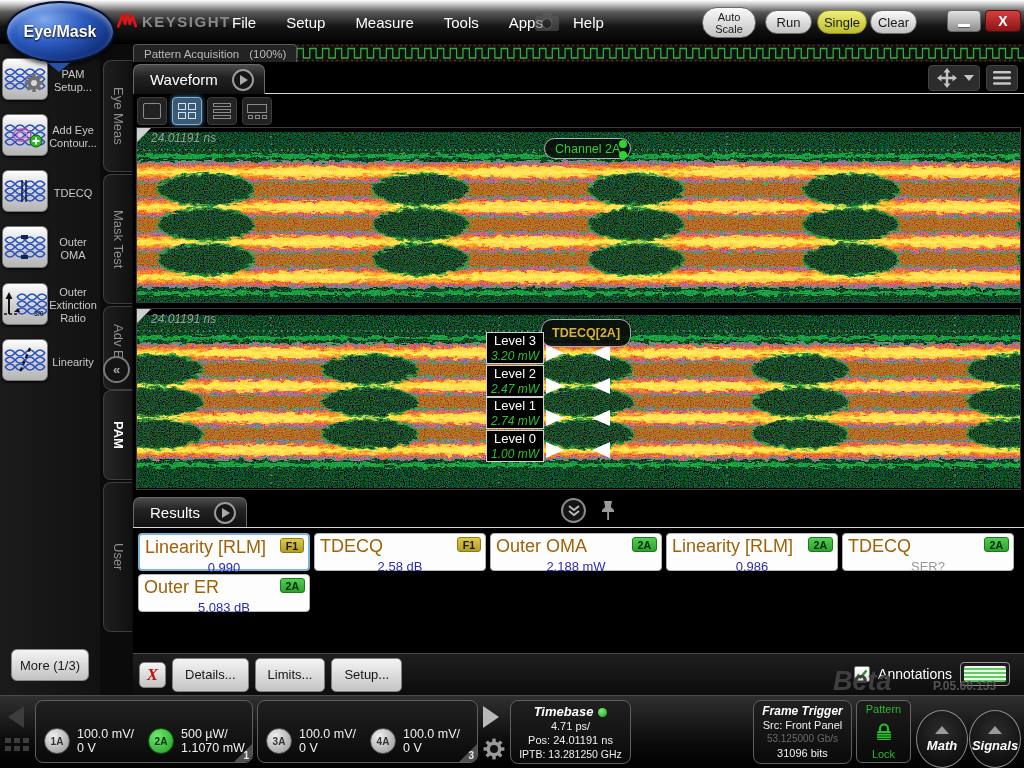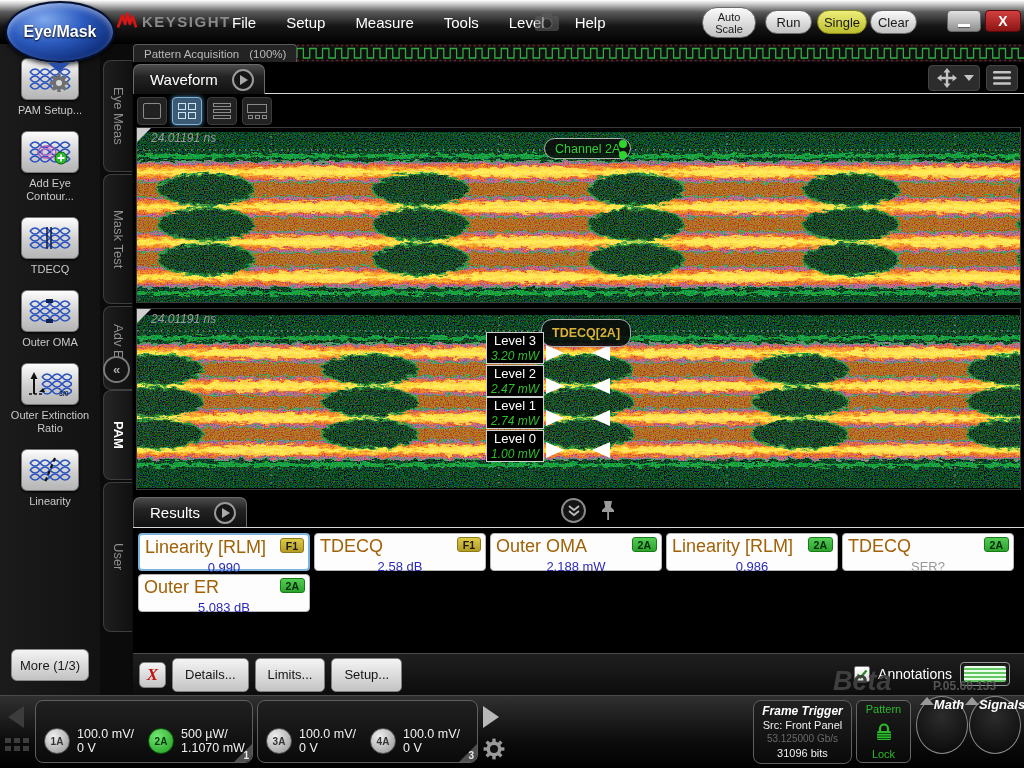--- a/index.html
+++ b/index.html
@@ -26,21 +26,21 @@
     background:radial-gradient(ellipse at 35% 28%, #7fa8ec 0%, #2d5cc0 40%, #10307e 75%, #08194a 100%);
     box-shadow:0 2px 5px rgba(0,0,0,.8), inset 0 3px 6px rgba(255,255,255,.45);
     display:flex; align-items:center; justify-content:center; }
   .badge span { color:#fff; font-weight:bold; font-size:16px; text-shadow:0 1px 2px #000; }
   .badge-chevron { position:absolute; left:48px; top:63px; z-index:30; width:0; height:0;
     border-left:11px solid transparent; border-right:11px solid transparent; border-top:9px solid #2a4fa8; }
 
   
   .sidebar { position:absolute; left:0; top:44px; width:100px; height:651px;
     background:linear-gradient(90deg,#1b1b1b,#121212); display:flex; flex-direction:column; align-items:center; }
-  .tool { margin-top:14px; display:flex; flex-direction:column; align-items:center; width:96px; }
+  .tool { margin-top:14px; display:flex; flex-direction:row; align-items:center; width:96px; }
   .tool-icon { width:58px; height:42px; border-radius:6px; border:1px solid #777;
     background:linear-gradient(180deg,#fdfdfd,#cfcfcf 55%,#b5b5b5); box-shadow:0 1px 3px #000;
     display:flex; align-items:center; justify-content:center; }
   .tool-label { margin-top:4px; color:#c9c9c9; font-size:11px; text-align:center; line-height:13px; width:92px; }
   .more-btn { margin-top:auto; margin-bottom:14px; width:78px; height:32px; border-radius:6px;
     border:1px solid #888; background:linear-gradient(180deg,#f4f4f4,#c2c2c2);
     color:#1a1a1a; font-size:13px; display:flex; align-items:center; justify-content:center; }
 
   
   .tabstrip { position:absolute; left:100px; top:44px; width:33px; height:651px; background:#0b0b0b; }
@@ -147,23 +147,23 @@
   .corner-num { position:absolute; right:3px; bottom:1px; color:#e8e8e8; font-size:10px; font-weight:bold; }
   .sb-title { color:#fff; font-size:13px; font-weight:bold; font-style:italic; text-align:center; margin-top:3px; }
   .sb-line { color:#f0f0f0; font-size:11px; text-align:center; line-height:14px; white-space:nowrap; }
   .sb-line.dim { color:#6a6a6a; }
   .tb-dot { display:inline-block; width:9px; height:9px; border-radius:50%; margin-left:5px;
     background:radial-gradient(circle at 35% 30%,#7bf07b,#1f9a1f); vertical-align:middle; }
   .plock { position:absolute; left:856px; top:4px; width:55px; height:63px; border:1px solid #666; border-radius:6px;
     background:linear-gradient(180deg,#1c1c1c,#090909); display:flex; flex-direction:column; align-items:center;
     justify-content:center; gap:7px; }
   .plock span { color:#2db82d; font-size:11px; }
-  .round-btn { position:absolute; top:0; width:52px; height:58px; border-radius:50%;
+  .round-btn { position:absolute; top:14px; width:52px; height:58px; border-radius:50%;
     border:1px solid #8a8a8a; background:radial-gradient(circle at 50% 35%,#2c2c2c,#050505);
-    display:flex; flex-direction:row; align-items:flex-start; justify-content:center; }
+    display:flex; flex-direction:column; align-items:center; justify-content:center; }
   .round-btn span { color:#fff; font-size:13px; font-weight:bold; font-style:italic; }
   .round-btn i { width:0; height:0; border-left:7px solid transparent; border-right:7px solid transparent;
     border-bottom:8px solid #9a9a9a; margin-bottom:4px; }
   .nav-tri { position:absolute; width:0; height:0; }
 </style>
 </head>
 <body>
 
 <div id="screen">
 
@@ -172,21 +172,21 @@
       <svg width="22" height="20" viewBox="0 0 24 20">
         <path d="M2 17 L7 4 L10 13 L12.5 2 L15 13 L18 5 L22 17" stroke="#d81616" stroke-width="3" fill="none" stroke-linejoin="round"></path>
       </svg>
       <span class="brand-name">KEYSIGHT</span>
     </div>
     <div class="menus">
       <span class="menu-item">File</span>
       <span class="menu-item">Setup</span>
       <span class="menu-item">Measure</span>
       <span class="menu-item">Tools</span>
-      <span class="menu-item">Level</span>
+      <span class="menu-item">Apps</span>
       <span class="menu-item">Help</span>
     </div>
     <svg style="position:absolute;left:534px;top:12px;opacity:.55" width="26" height="20" viewBox="0 0 26 20">
       <rect x="1" y="4" width="24" height="15" rx="3" fill="#606060"></rect>
       <rect x="8" y="1" width="10" height="5" rx="2" fill="#606060"></rect>
       <circle cx="13" cy="11.5" r="5" fill="#2e2e2e" stroke="#8a8a8a" stroke-width="1.2"></circle>
     </svg>
     <div class="tb-btn" style="left:702px;top:7px;width:54px;height:31px;border-radius:15px;font-size:11px;line-height:12px">
       <span><span>Auto</span><br><span>Scale</span></span>
     </div>
@@ -737,20 +737,26 @@
         <rect x="11.3" y="2.6" width="3.4" height="4.4" fill="#9a9a9a" transform="rotate(90 13 13)"></rect>
         <rect x="11.3" y="2.6" width="3.4" height="4.4" fill="#9a9a9a" transform="rotate(135 13 13)"></rect>
         <rect x="11.3" y="2.6" width="3.4" height="4.4" fill="#9a9a9a" transform="rotate(180 13 13)"></rect>
         <rect x="11.3" y="2.6" width="3.4" height="4.4" fill="#9a9a9a" transform="rotate(225 13 13)"></rect>
         <rect x="11.3" y="2.6" width="3.4" height="4.4" fill="#9a9a9a" transform="rotate(270 13 13)"></rect>
         <rect x="11.3" y="2.6" width="3.4" height="4.4" fill="#9a9a9a" transform="rotate(315 13 13)"></rect>
         <circle cx="13" cy="13" r="7.5" fill="#9a9a9a"></circle>
         <circle cx="13" cy="13" r="4" fill="#111"></circle>
       </svg>
 
+    <div class="sb-panel" style="left:510px;top:4px;width:121px;height:64px">
+      <div class="sb-title"><span>Timebase</span><span class="tb-dot"></span></div>
+      <div class="sb-line">4.71 ps/</div>
+      <div class="sb-line">Pos: 24.01191 ns</div>
+      <div class="sb-line" style="font-size:10.5px">IPTB: 13.281250 GHz</div>
+    </div>
 
 
     <div class="sb-panel" style="left:753px;top:4px;width:99px;height:64px">
       <div class="sb-title" style="font-size:12px">Frame Trigger</div>
       <div class="sb-line">Src: Front Panel</div>
       <div class="sb-line dim" style="font-size:10px">53.125000 Gb/s</div>
       <div class="sb-line">31096 bits</div>
     </div>
 
     <div class="plock">

